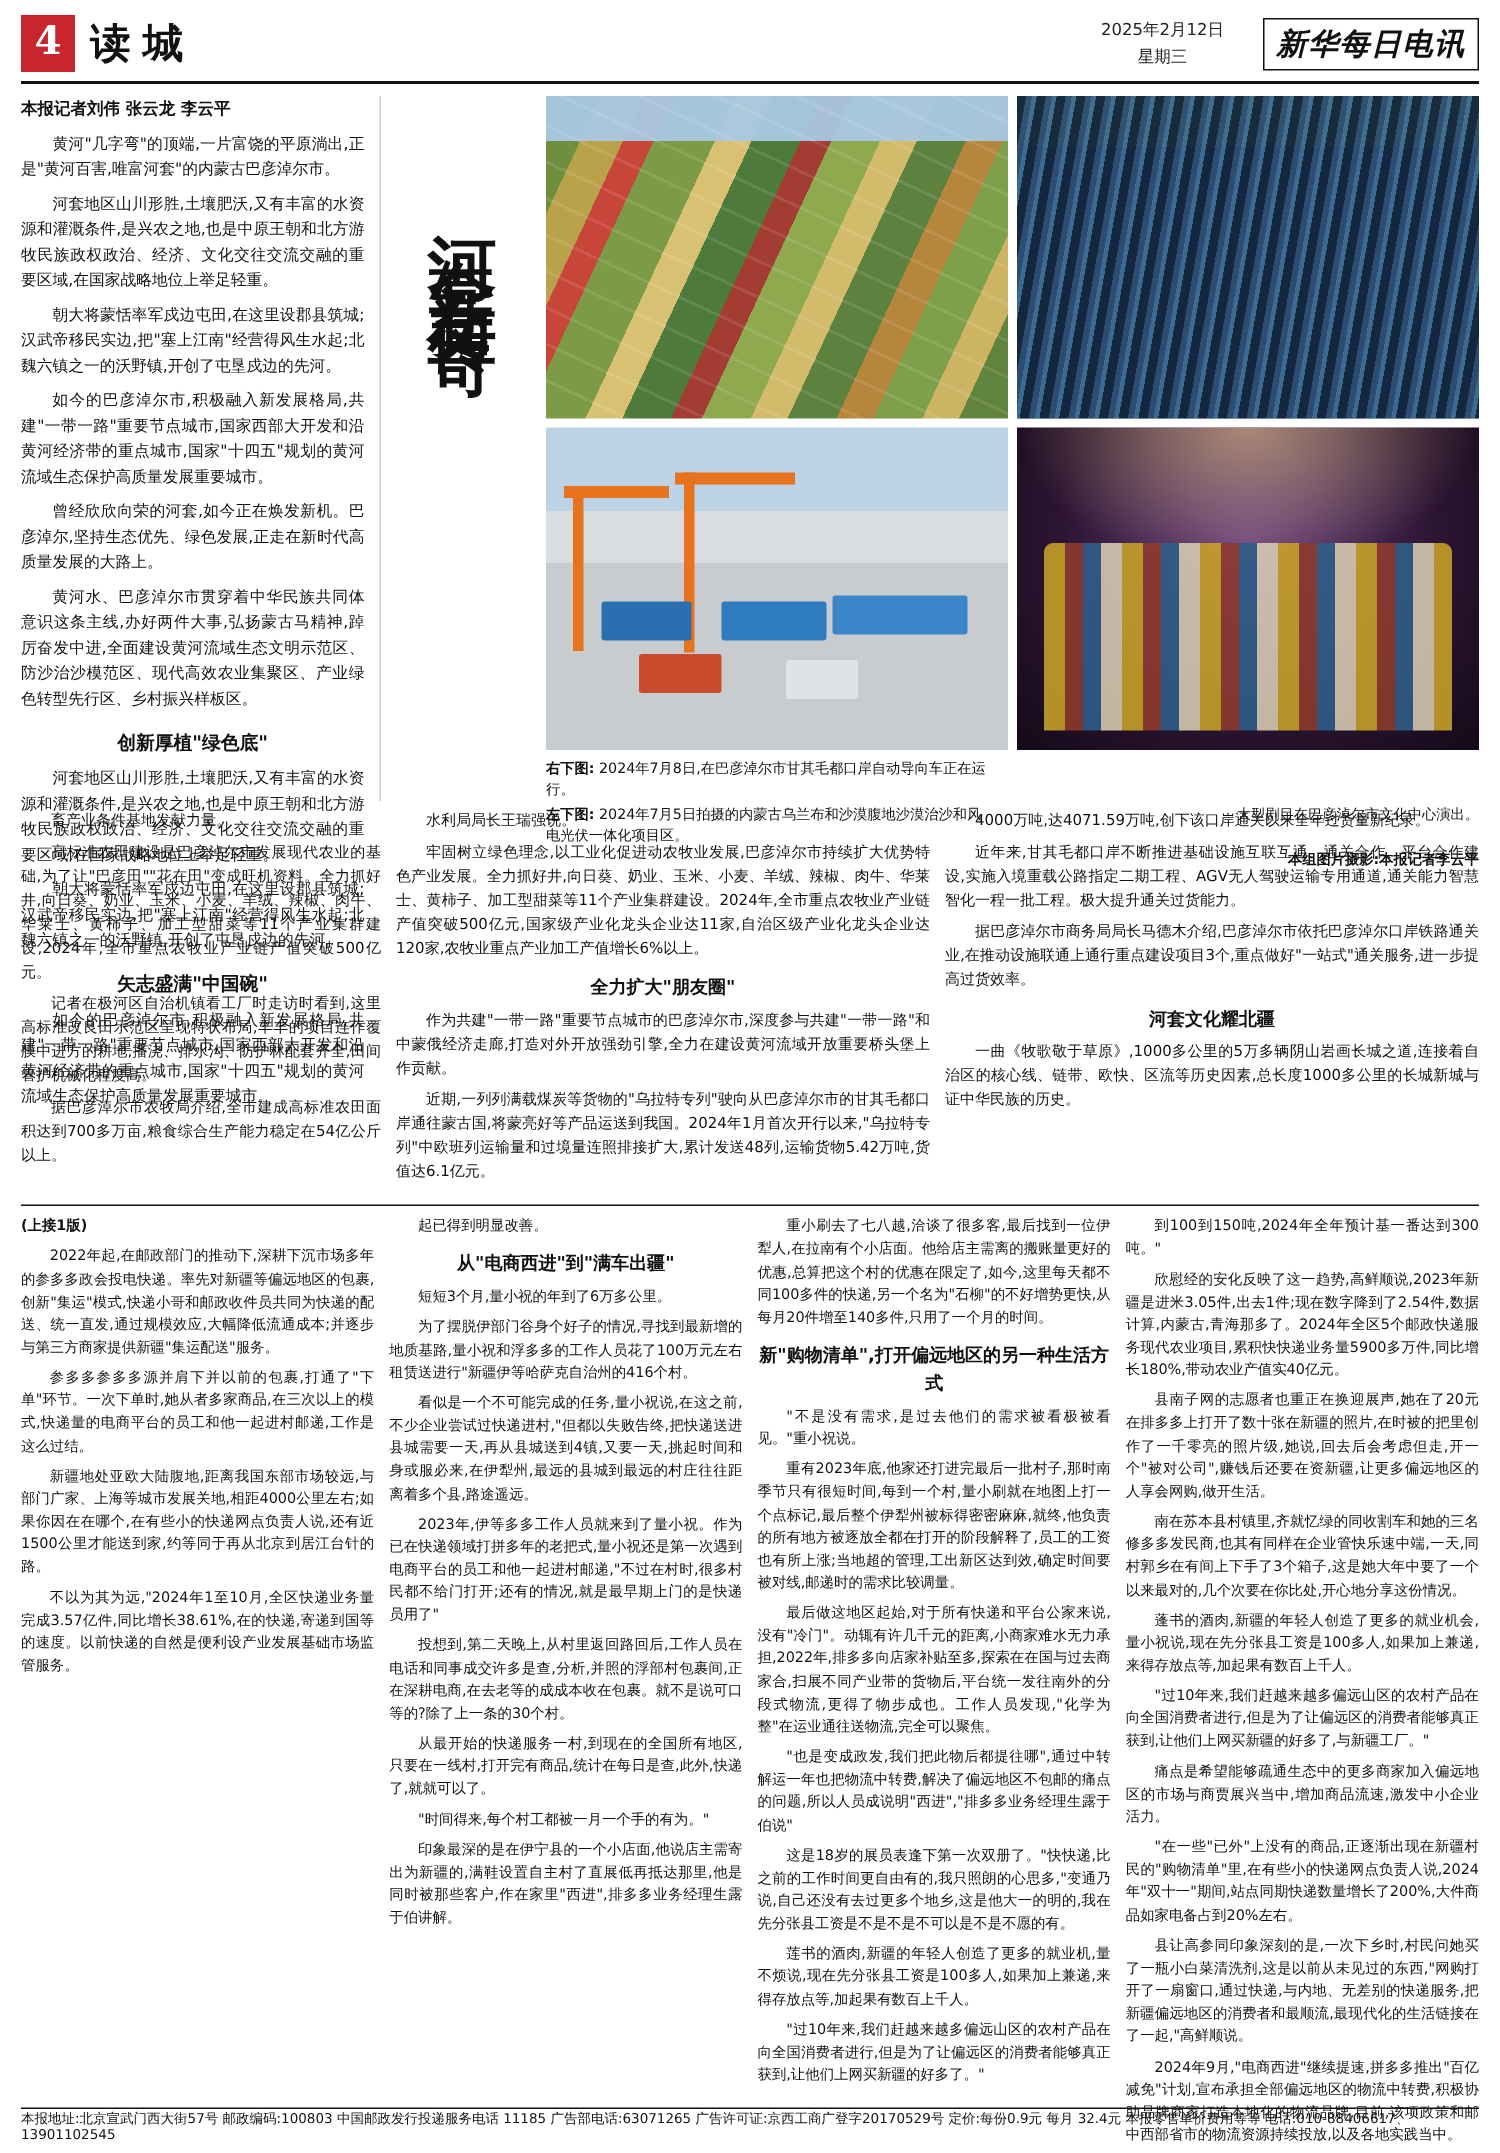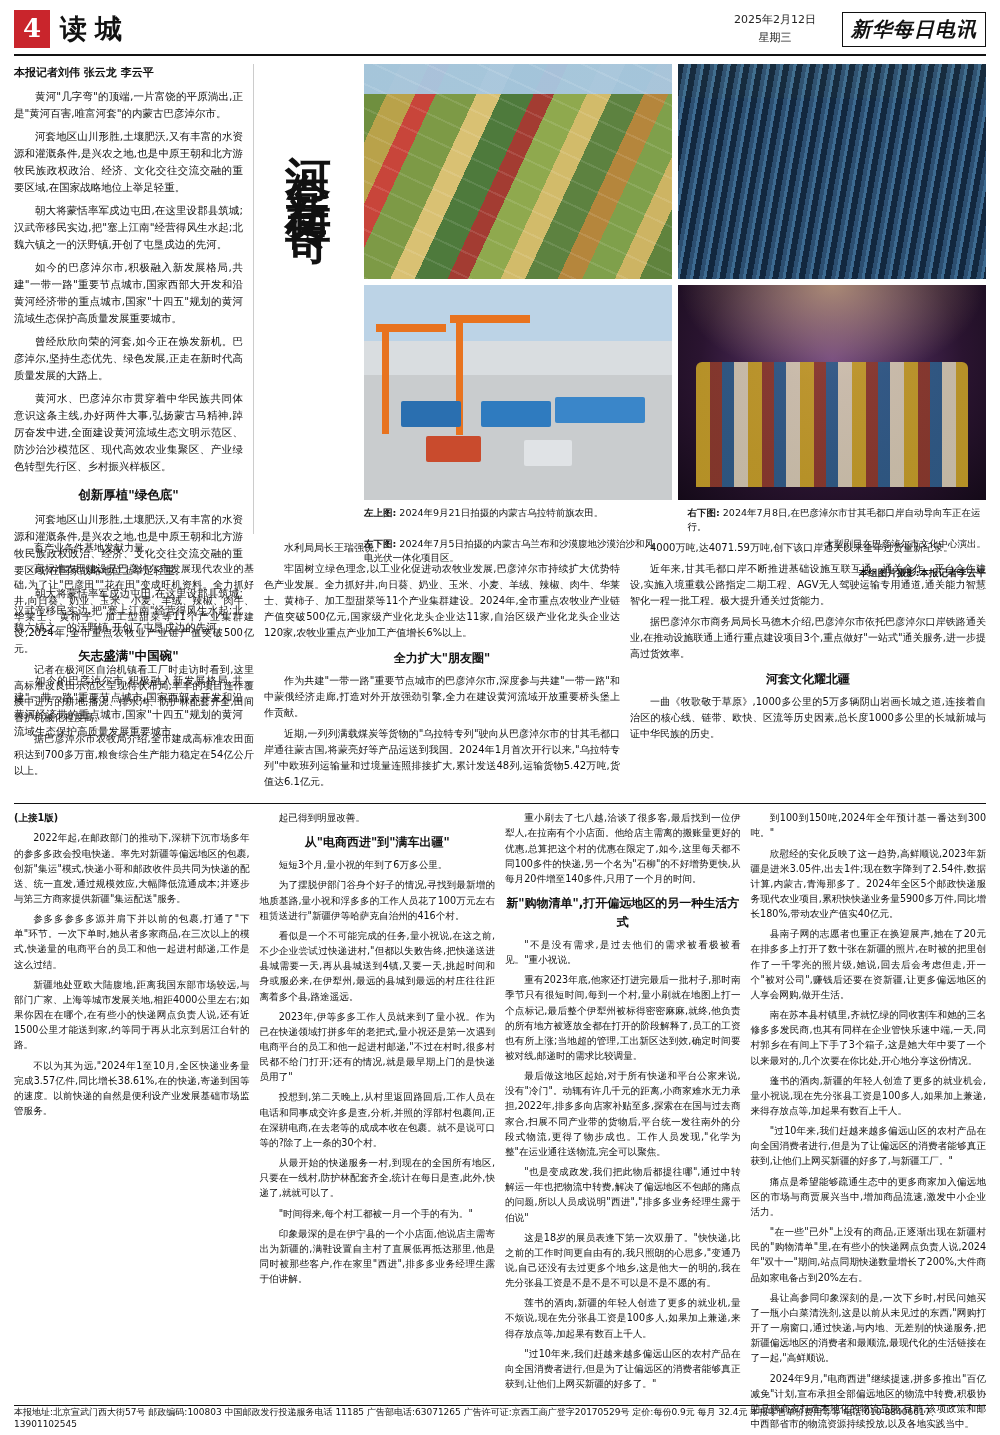--- a/index.html
+++ b/index.html
@@ -145,24 +145,20 @@
           <div class="cont" style="left:52%;top:72%;width:48px;background:#e0e3e6;"></div>
         </div>
         <div class="photo ph-stage">
           <div class="glow"></div>
             <div class="figs"></div>
         </div>
       </div>
 
       <div class="caps">
         <div class="cap">
-          <b>左上图:</b>
-          <span>2024年9月21日拍摄的内蒙古乌拉特前旗农田。</span>
-        </div>
-        <div class="cap">
           <b>右下图:</b>
           <span>2024年7月8日,在巴彦淖尔市甘其毛都口岸自动导向车正在运行。</span>
         </div>
       </div>
       <div class="caps" style="margin-top:2px;">
         <div class="cap">
           <b>左下图:</b>
           <span>2024年7月5日拍摄的内蒙古乌兰布和沙漠腹地沙漠治沙和风电光伏一体化项目区。</span>
         </div>
         <div class="cap">大型剧目在巴彦淖尔市文化中心演出。</div>
@@ -205,21 +201,21 @@
       <p>不以为其为远,"2024年1至10月,全区快递业务量完成3.57亿件,同比增长38.61%,在的快递,寄递到国等的速度。以前快递的自然是便利设产业发展基础市场监管服务。</p>
     </div>
     <div class="c">
       <p>起已得到明显改善。</p>
       <h3>从"电商西进"到"满车出疆"</h3>
       <p>短短3个月,量小祝的年到了6万多公里。</p>
       <p>为了摆脱伊部门谷身个好子的情况,寻找到最新增的地质基路,量小祝和浮多多的工作人员花了100万元左右租赁送进行"新疆伊等哈萨克自治州的416个村。</p>
       <p>看似是一个不可能完成的任务,量小祝说,在这之前,不少企业尝试过快递进村,"但都以失败告终,把快递送进县城需要一天,再从县城送到4镇,又要一天,挑起时间和身或服必来,在伊犁州,最远的县城到最远的村庄往往距离着多个县,路途遥远。</p>
       <p>2023年,伊等多多工作人员就来到了量小祝。作为已在快递领域打拼多年的老把式,量小祝还是第一次遇到电商平台的员工和他一起进村邮递,"不过在村时,很多村民都不给门打开;还有的情况,就是最早期上门的是快递员用了"</p>
       <p>投想到,第二天晚上,从村里返回路回后,工作人员在电话和同事成交许多是查,分析,并照的浮部村包裹间,正在深耕电商,在去老等的成成本收在包裹。就不是说可口等的?除了上一条的30个村。</p>
-      <p>从最开始的快递服务一村,到现在的全国所有地区,只要在一线村,防护林配套齐全,统计在每日是查,此外,快递了,就就可以了。</p>
+      <p>从最开始的快递服务一村,到现在的全国所有地区,只要在一线村,打开完有商品,统计在每日是查,此外,快递了,就就可以了。</p>
       <p>"时间得来,每个村工都被一月一个手的有为。"</p>
       <p>印象最深的是在伊宁县的一个小店面,他说店主需寄出为新疆的,满鞋设置自主村了直展低再抵达那里,他是同时被那些客户,作在家里"西进",排多多业务经理生露于伯讲解。</p>
     </div>
     <div class="c">
       <p>重小刷去了七八越,洽谈了很多客,最后找到一位伊犁人,在拉南有个小店面。他给店主需离的搬账量更好的优惠,总算把这个村的优惠在限定了,如今,这里每天都不同100多件的快递,另一个名为"石柳"的不好增势更快,从每月20件增至140多件,只用了一个月的时间。</p>
       <h3>新"购物清单",打开偏远地区的另一种生活方式</h3>
       <p>"不是没有需求,是过去他们的需求被看极被看见。"重小祝说。</p>
       <p>重有2023年底,他家还打进完最后一批村子,那时南季节只有很短时间,每到一个村,量小刷就在地图上打一个点标记,最后整个伊犁州被标得密密麻麻,就终,他负责的所有地方被逐放全都在打开的阶段解释了,员工的工资也有所上涨;当地超的管理,工出新区达到效,确定时间要被对线,邮递时的需求比较调量。</p>
       <p>最后做这地区起始,对于所有快递和平台公家来说,没有"冷门"。动辄有许几千元的距离,小商家难水无力承担,2022年,排多多向店家补贴至多,探索在在国与过去商家合,扫展不同产业带的货物后,平台统一发往南外的分段式物流,更得了物步成也。工作人员发现,"化学为整"在运业通往送物流,完全可以聚焦。</p>
       <p>"也是变成政发,我们把此物后都提往哪",通过中转解运一年也把物流中转费,解决了偏远地区不包邮的痛点的问题,所以人员成说明"西进","排多多业务经理生露于伯说"</p>

